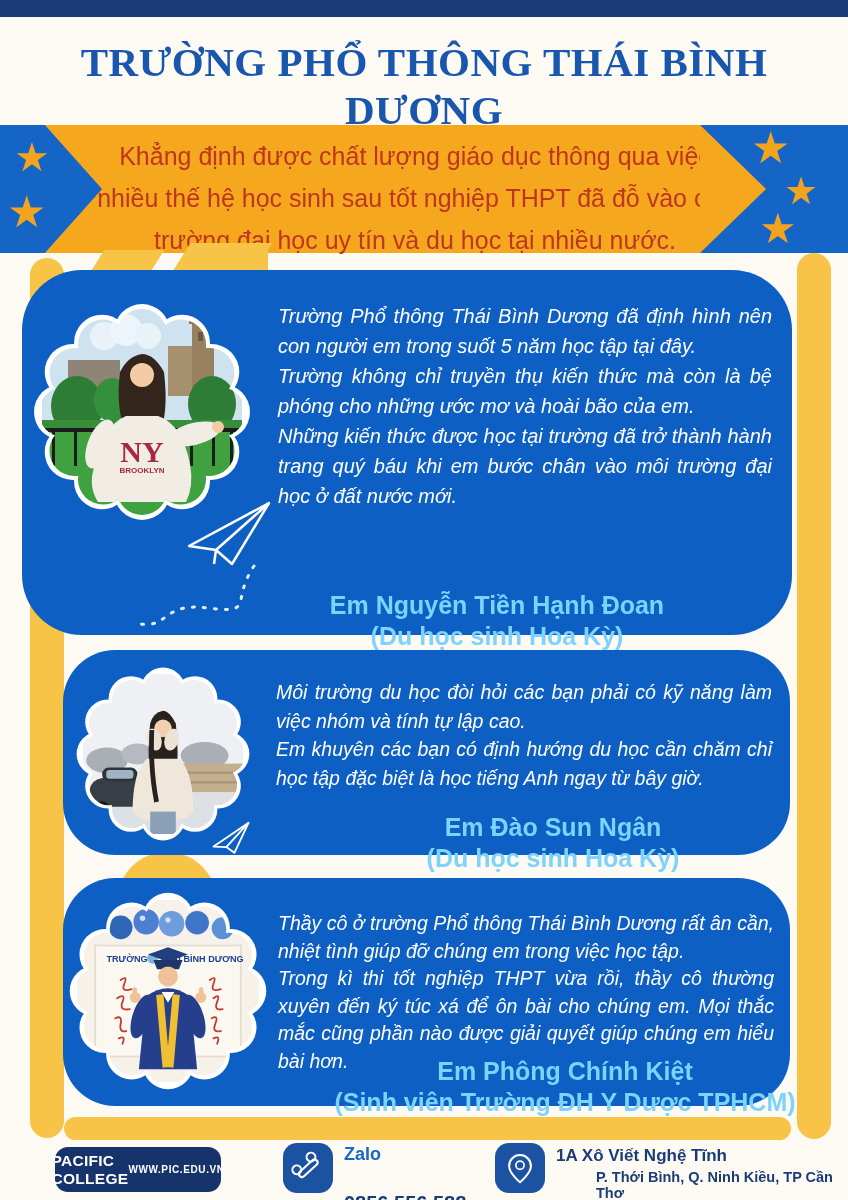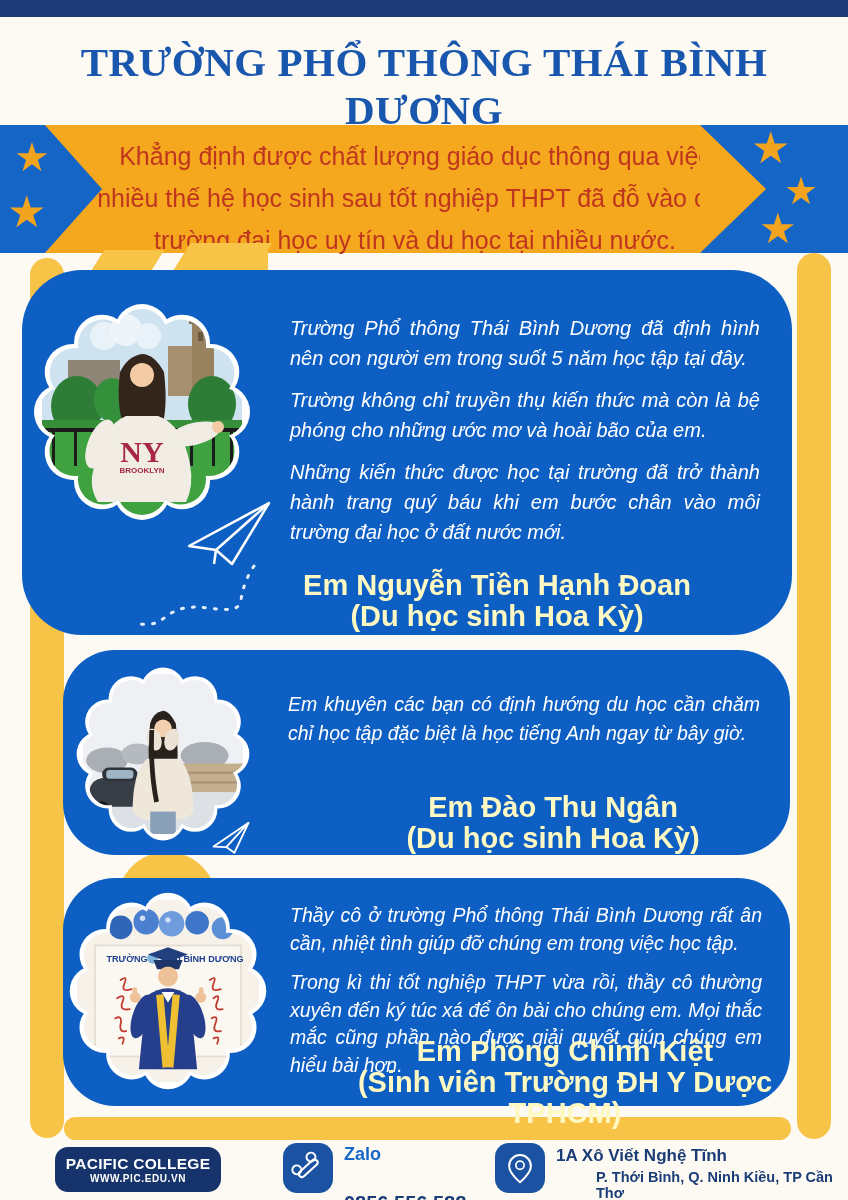--- a/index.html
+++ b/index.html
@@ -32,32 +32,32 @@
   .ystripeA{left:98px;top:250px;width:60px;height:20px;background:#f8c447;transform:skewX(-32deg);}
   .ystripeB{left:182px;top:243px;width:82px;height:27px;background:#f8c447;transform:skewX(-32deg);}
   .yvstrip{left:238px;top:250px;width:30px;height:24px;background:#f8c447;}
 
   
   .card{background:#0d5fc4;border-radius:60px;}
   .card1{left:22px;top:270px;width:770px;height:365px;}
   .card2{left:63px;top:650px;width:727px;height:205px;border-radius:52px;}
   .card3{left:63px;top:878px;width:727px;height:228px;border-radius:52px;}
   .quote{color:#ffffff;font-style:italic;}
-  .quote p{margin:12px;text-align:justify;font-style:italic;}
+  .quote p{margin:0;text-align:justify;font-style:italic;}
   .q1{left:256px;top:31px;width:494px;font-size:20px;line-height:30px;}
   .q2{left:213px;top:28px;width:496px;font-size:19.5px;line-height:28.5px;}
-  .q3{left:215px;top:12px;width:496px;font-size:19.5px;line-height:27.5px;}
-  .sig{color:#fef9c3;font-weight:bold;text-align:center;font-size:29px;line-height:31px;}
+  .q3{left:215px;top:32px;width:496px;font-size:19.5px;line-height:27.5px;}
+  .sig{color:#7dd3fc;font-weight:bold;text-align:center;font-size:25px;line-height:31px;margin-top:20px;}
   .sig1{left:150px;top:300px;width:650px;}
   .sig2{left:250px;top:142px;width:480px;}
   .sig3{left:260px;top:158px;width:484px;}
 
   
   .footer-pill{left:55px;top:1147px;width:166px;height:45px;background:#16336b;border-radius:13px;
-               display:flex;flex-direction:column;align-items:center;justify-content:center;color:#fff;}
+               display:flex;flex-direction:row;align-items:center;justify-content:center;color:#fff;}
   .fp-name{font-size:15.5px;font-weight:bold;letter-spacing:.3px;}
   .fp-web{font-size:10px;font-weight:bold;letter-spacing:.6px;}
   .ftile{width:50px;height:50px;background:#1c52a2;border-radius:14px;display:flex;
          align-items:center;justify-content:center;}
   .tile-zalo{left:283px;top:1143px;}
   .tile-pin{left:495px;top:1143px;}
   .zalo-label{left:344px;top:1144px;font-size:18px;font-weight:bold;color:#1667c8;}
   .zalo-phone{left:344px;top:1168px;font-size:20px;font-weight:bold;color:#1b3d77;margin-top:24px;}
   .addr1{left:556px;top:1146px;font-size:17px;font-weight:bold;color:#1b3d77;}
   .addr2{left:556px;top:1169px;font-size:14.5px;font-weight:bold;color:#1b3d77;margin-left:40px;}
@@ -236,24 +236,25 @@
         <path d="M84,62 Q78,112 90,158 L112,158 Q122,112 116,62 Q108,46 100,46 Q88,48 84,62 Z" fill="#29211b"></path>
         <circle cx="100" cy="68" r="11" fill="#f2cfae"></circle>
         <path d="M62,172 Q62,122 80,106 L120,106 Q138,122 138,172 Q130,184 100,184 Q70,184 62,172 Z" fill="#efe8da"></path>
         <ellipse cx="89" cy="82" rx="9" ry="14" fill="#ece3d6" transform="rotate(-16 89 82)"></ellipse>
         <ellipse cx="111" cy="82" rx="9" ry="14" fill="#ece3d6" transform="rotate(16 111 82)"></ellipse>
         <rect x="84" y="172" width="32" height="28" fill="#8aa0b8"></rect>
         <path d="M86,70 Q84,120 92,160" stroke="#29211b" stroke-width="6" fill="none"></path>
       </g>
     </svg>
     <div class="abs quote q2">
+      <p>Môi trường du học đòi hỏi các bạn phải có kỹ năng làm việc nhóm và tính tự lập cao.</p>
       <p>Em khuyên các bạn có định hướng du học cần chăm chỉ học tập đặc biệt là học tiếng Anh ngay từ bây giờ.</p>
     </div>
     <div class="abs sig sig2">
-      <div>Em Đào Thu Ngân</div>
+      <div>Em Đào Sun Ngân</div>
       <div>(Du học sinh Hoa Kỳ)</div>
     </div>
     <svg class="abs" style="left:148px;top:172px;transform:rotate(-6deg);" width="42" height="34" viewBox="0 0 90 72">
       <g stroke="#ffffff" stroke-width="4" fill="none" stroke-linejoin="round">
         <path d="M4 48 L84 5 L47 66 L31 52 Z"></path>
           <path d="M84 5 L31 52"></path>
       </g>
     </svg>
   </div>
 

